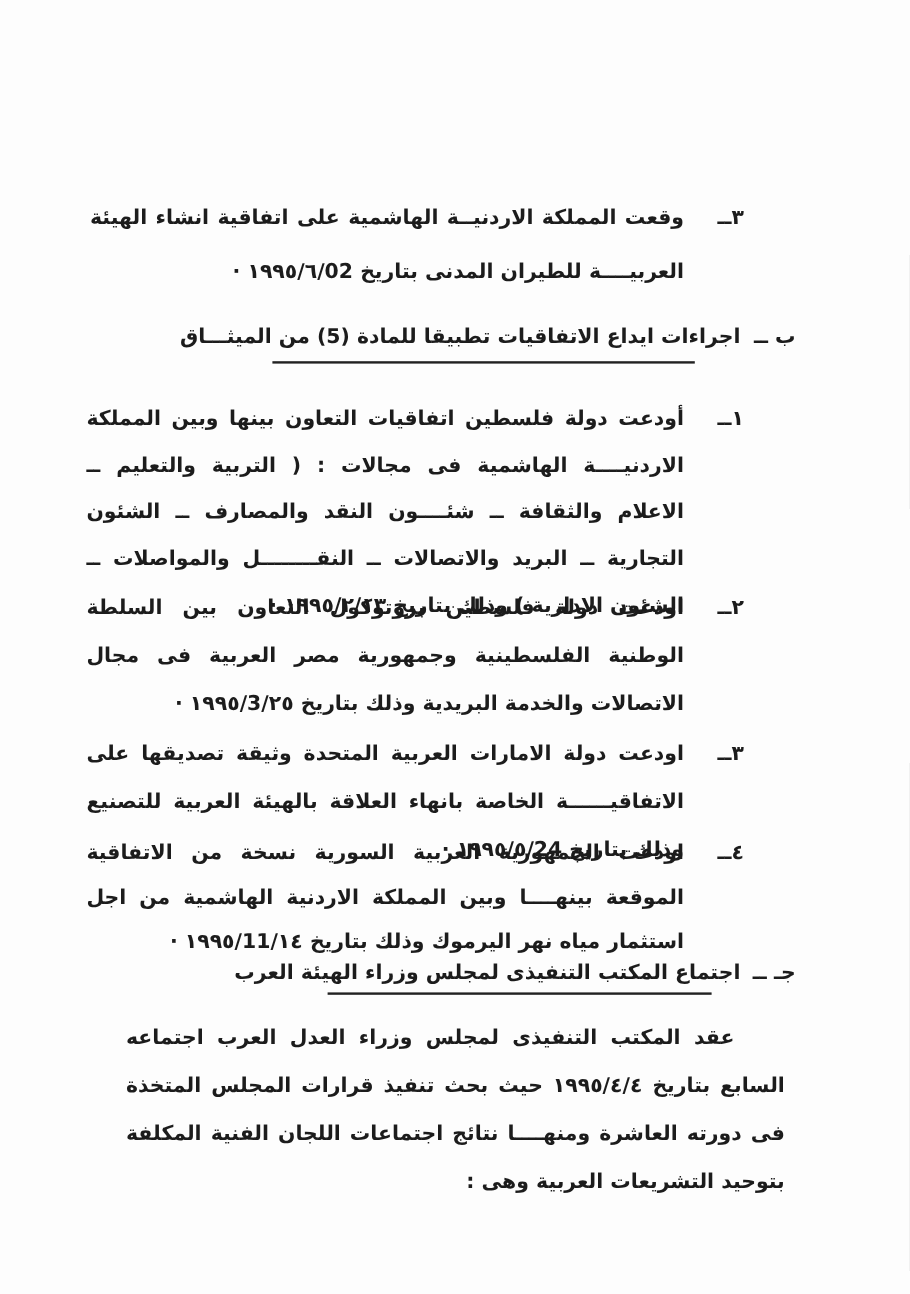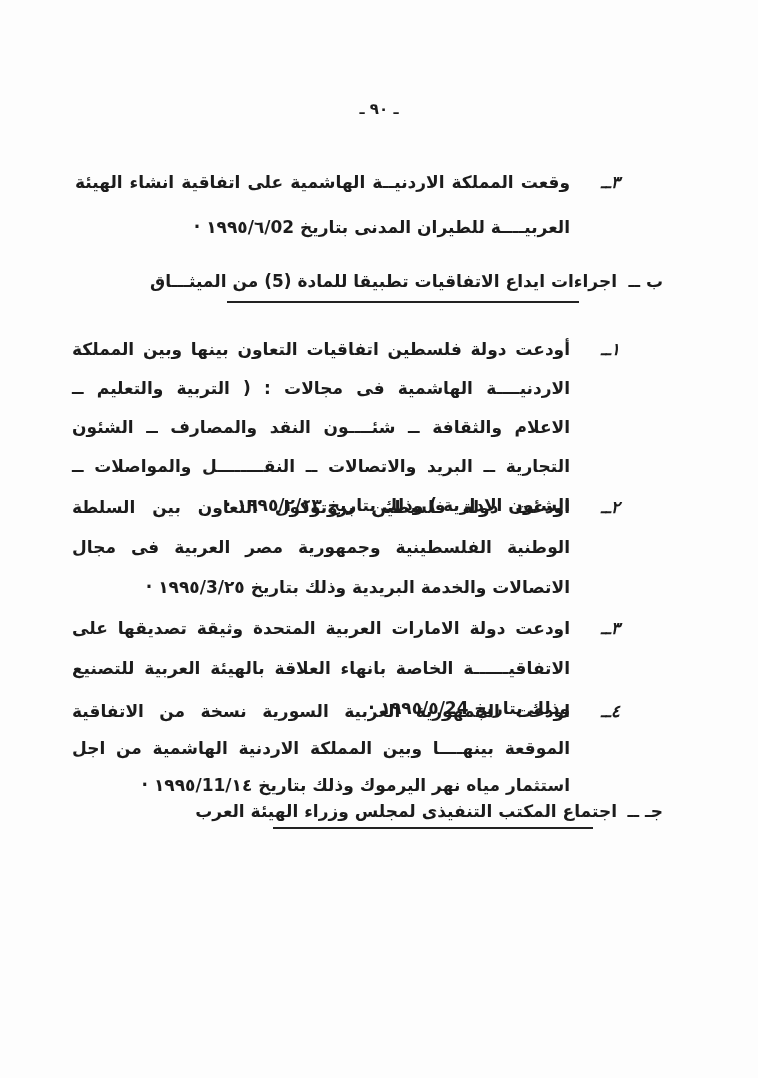--- a/index.html
+++ b/index.html
@@ -14,21 +14,21 @@
     color:#1c1c1c;
     overflow:hidden;
   }
   .page-number{
     position:absolute;top:100px;left:0;right:0;
     text-align:center;
     font-size:15px;letter-spacing:2px;
   }
   .block{position:absolute;font-size:17px;line-height:40px;}
   .item{display:flex;align-items:flex-start;}
-  .item .marker{flex:0 0 50px;white-space:nowrap;font-style:italic;}
+  .item .marker{flex:0 0 50px;white-space:nowrap;}
   .item .text{flex:1 1 auto;text-align:justify;text-justify:inter-word;}
   .sec-header{display:flex;align-items:flex-start;font-size:17px;line-height:26px;}
   .sec-header .marker{flex:0 0 46px;white-space:nowrap;}
   .sec-header .title{white-space:nowrap;}
   .rule{position:absolute;height:0;border-bottom:2px solid #222;}
   .intro{top:160px;right:138px;left:75px;line-height:45px;}
   .item-1{top:330px;right:138px;left:72px;line-height:39px;}
   .item-2{top:487px;right:138px;left:72px;}
   .item-3{top:608px;right:138px;left:72px;}
   .item-4{top:693px;right:138px;left:72px;line-height:37px;}
@@ -36,21 +36,20 @@
   .rule-b{top:301px;left:227px;width:352px;}
   .header-j{top:798px;right:95px;}
   .rule-j{top:827px;left:273px;width:320px;}
   .closing{top:845px;right:104px;left:105px;text-align:justify;text-indent:42px;}
 </style>
 </head>
 <body>
 
 <div class="page">
 
-  <div class="page-number">ـ ٩٠ ـ</div>
 
   <div class="block intro item">
     <span class="marker">٣ــ</span>
     <span class="text">وقعت المملكة الاردنيــة الهاشمية على اتفاقية انشاء الهيئة العربيــــة للطيران المدنى بتاريخ ١٩٩٥/٦/02 ·</span>
   </div>
 
   <div class="block sec-header header-b">
     <span class="marker">ب ــ</span>
     <span class="title">اجراءات ايداع الاتفاقيات تطبيقا للمادة (5) من الميثـــاق</span>
   </div>
@@ -75,14 +74,15 @@
     <span class="marker">٤ــ</span>
     <span class="text">اودعت الجمهورية العربية السورية نسخة من الاتفاقية الموقعة بينهــــا وبين المملكة الاردنية الهاشمية من اجل استثمار مياه نهر اليرموك وذلك بتاريخ ١٩٩٥/11/١٤ ·</span>
   </div>
 
   <div class="block sec-header header-j">
     <span class="marker">جـ ــ</span>
     <span class="title">اجتماع المكتب التنفيذى لمجلس وزراء الهيئة العرب</span>
   </div>
   <div class="rule rule-j"></div>
 
+  <div class="block closing">عقد المكتب التنفيذى لمجلس وزراء العدل العرب اجتماعه السابع بتاريخ ١٩٩٥/٤/٤ حيث بحث تنفيذ قرارات المجلس المتخذة فى دورته العاشرة ومنهــــا نتائج اجتماعات اللجان الفنية المكلفة بتوحيد التشريعات العربية وهى :</div>
 
 </div>
 
 </body></html>

